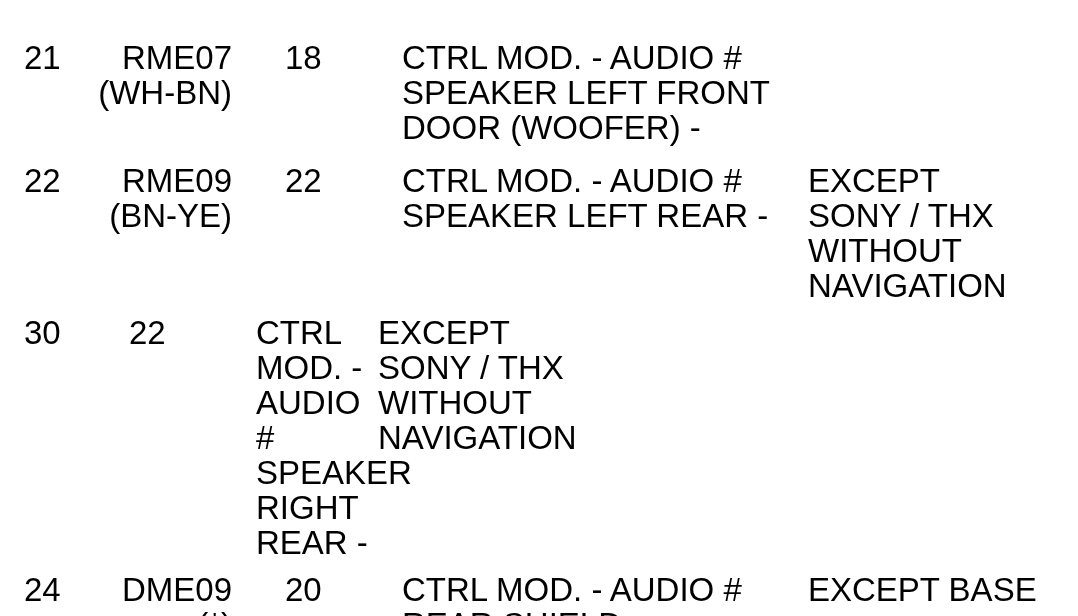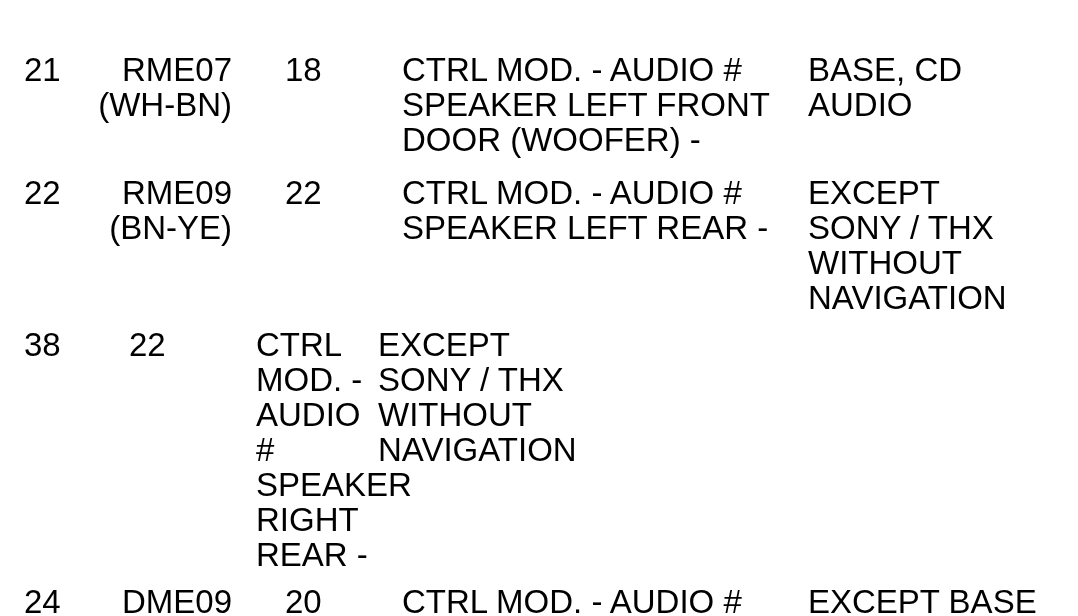--- a/index.html
+++ b/index.html
@@ -11,21 +11,21 @@
     width: 1078px;
     height: 616px;
     overflow: hidden;
     font-family: "Liberation Sans", sans-serif;
     color: #000000;
   }
   .page {
     box-sizing: border-box;
     width: 1078px;
     height: 616px;
-    padding-top: 52px;
+    padding-top: 40px;
     padding-left: 24px;
     background: #ffffff;
   }
   .row {
     display: grid;
     grid-template-columns: 52px 156px 146px 430px 270px;
     margin-bottom: 12px;
   }
   .row:nth-child(1) { margin-bottom: 18px; }
   .cell {
@@ -46,39 +46,37 @@
 <div class="page">
 
   <div class="row">
     <div class="cell cell-pin">21</div>
     <div class="cell cell-circuit">RME07
 (WH-BN)</div>
     <div class="cell cell-gauge">18</div>
     <div class="cell cell-desc">CTRL MOD. - AUDIO #
 SPEAKER LEFT FRONT
 DOOR (WOOFER) -</div>
-    <div class="cell cell-app">BASE, CD
-AUDIO</div>
   </div>
 
   <div class="row">
     <div class="cell cell-pin">22</div>
     <div class="cell cell-circuit">RME09
 (BN-YE)</div>
     <div class="cell cell-gauge">22</div>
     <div class="cell cell-desc">CTRL MOD. - AUDIO #
 SPEAKER LEFT REAR -</div>
     <div class="cell cell-app">EXCEPT
 SONY / THX
 WITHOUT
 NAVIGATION</div>
   </div>
 
   <div class="row">
-    <div class="cell cell-pin">38</div>
+    <div class="cell cell-pin">30</div>
     <div class="cell cell-gauge">22</div>
     <div class="cell cell-desc">CTRL MOD. - AUDIO #
 SPEAKER RIGHT REAR -</div>
     <div class="cell cell-app">EXCEPT
 SONY / THX
 WITHOUT
 NAVIGATION</div>
   </div>
 
   <div class="row">

